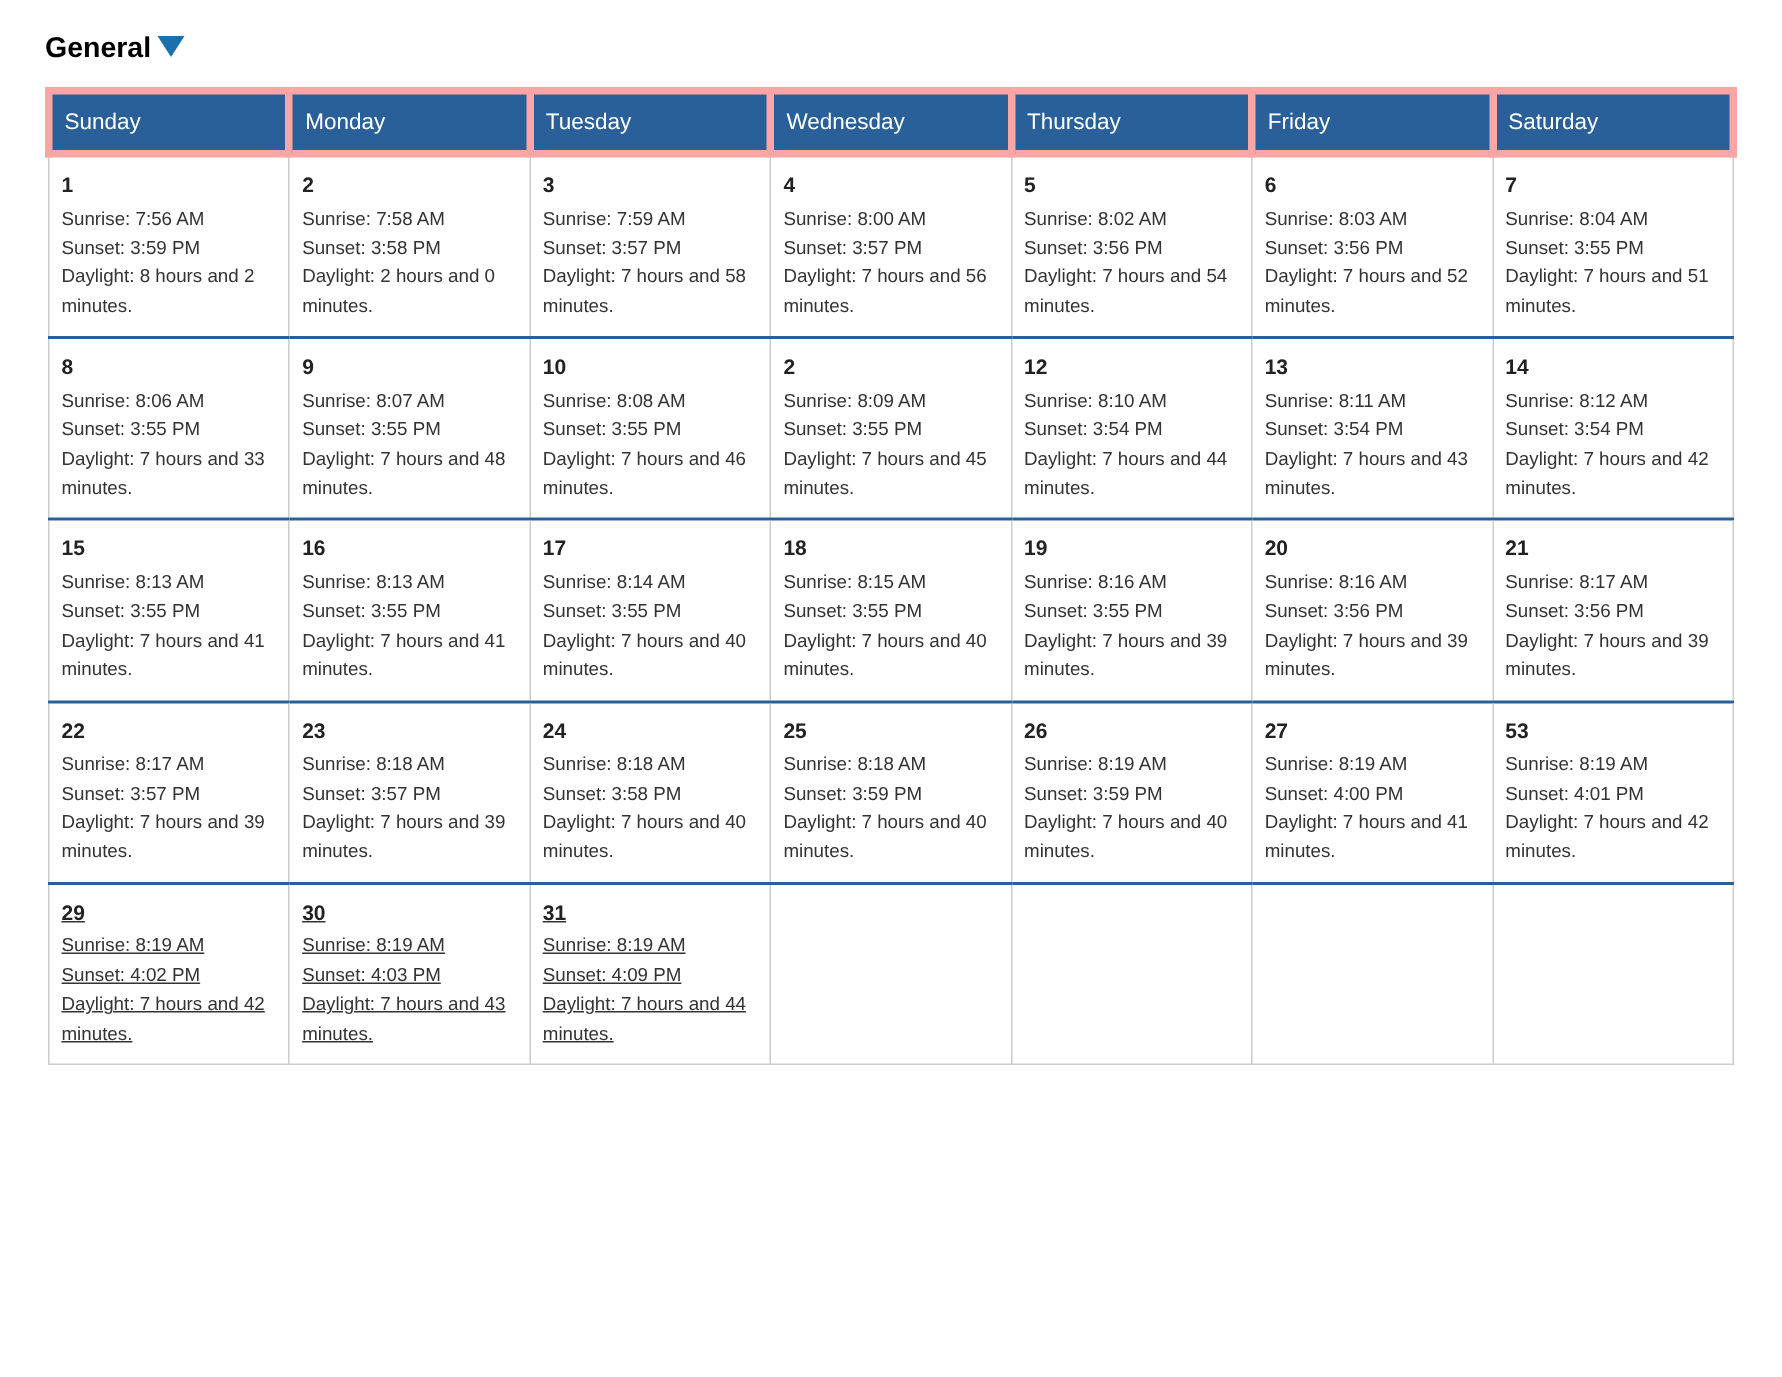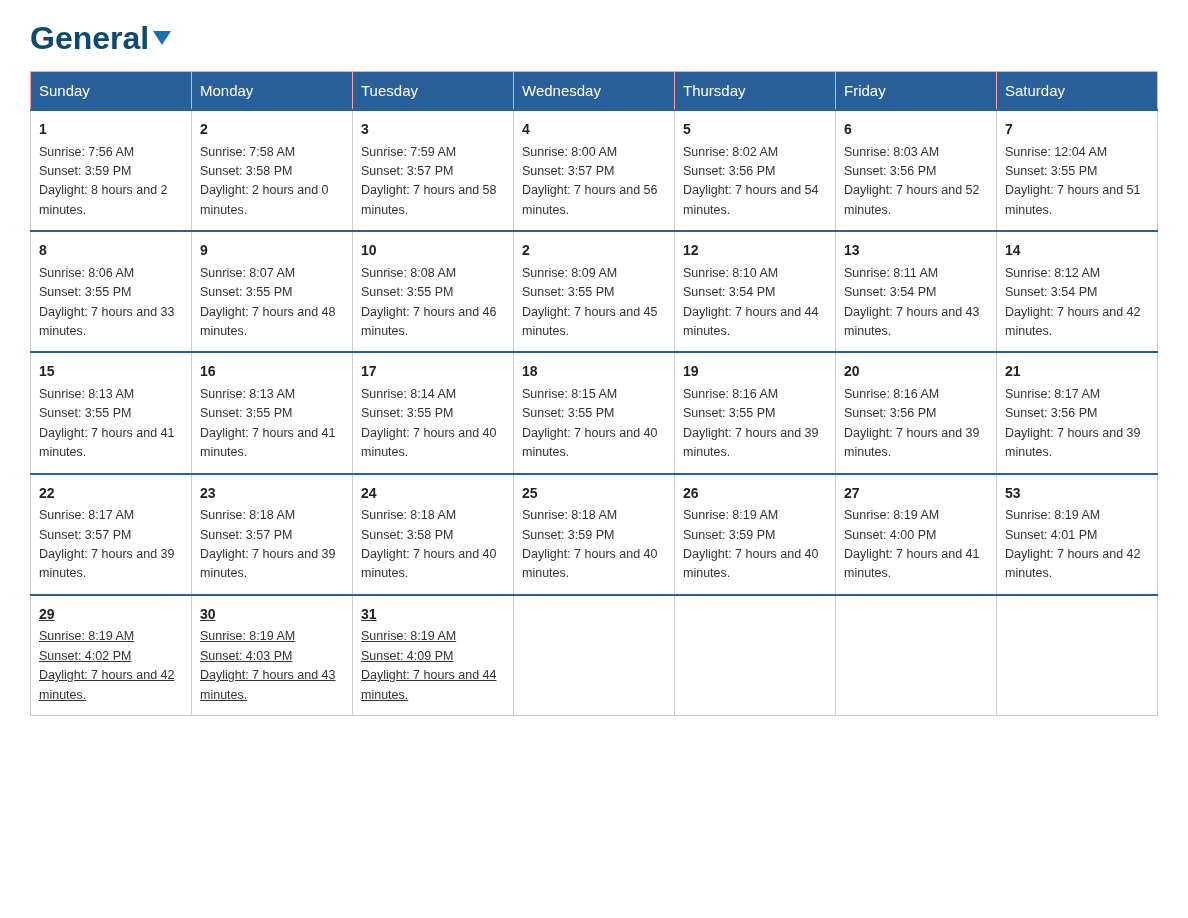--- a/index.html
+++ b/index.html
@@ -16,24 +16,24 @@
       align-items: flex-start;
       margin-bottom: 18px;
     }
     .logo {
       display: flex;
       flex-direction: column;
       align-items: flex-start;
     }
     .logo-line1 {
       display: flex;
-      align-items: center;
-      font-size: 32px;
+      align-items: flex-end;
+      font-size: 19px;
       font-weight: bold;
-      color: #0c4a6e;
+      color: #000000;
     }
     .logo-line2 {
       font-size: 26px;
       font-weight: bold;
       color: #1a6fad;
       margin-top: -4px;
     }
     .header-right {
       text-align: right;
     }
@@ -53,21 +53,21 @@
       border-collapse: collapse;
       table-layout: fixed;
     }
     th {
       background-color: #2a6099;
       color: #fff;
       padding: 10px 8px;
       text-align: left;
       font-size: 15px;
       font-weight: normal;
-      border: 1px solid #fca5a5;
+      border: 5px solid #fca5a5;
     }
     td {
       vertical-align: top;
       padding: 8px 8px 10px 8px;
       border: 1px solid #ccc;
       border-top: 2px solid #2a6099;
       font-size: 12.5px;
       color: #333;
       line-height: 1.55;
       height: 110px;
@@ -120,21 +120,21 @@
       </tr>
   </thead>
   <tbody id="calendar-body">
   <tr>
         <td><span class="day-number">1</span><span>Sunrise: 7:56 AM</span><br><span>Sunset: 3:59 PM</span><br><span>Daylight: 8 hours and 2 minutes.</span></td>
         <td><span class="day-number">2</span><span>Sunrise: 7:58 AM</span><br><span>Sunset: 3:58 PM</span><br><span>Daylight: 2 hours and 0 minutes.</span></td>
         <td><span class="day-number">3</span><span>Sunrise: 7:59 AM</span><br><span>Sunset: 3:57 PM</span><br><span>Daylight: 7 hours and 58 minutes.</span></td>
         <td><span class="day-number">4</span><span>Sunrise: 8:00 AM</span><br><span>Sunset: 3:57 PM</span><br><span>Daylight: 7 hours and 56 minutes.</span></td>
         <td><span class="day-number">5</span><span>Sunrise: 8:02 AM</span><br><span>Sunset: 3:56 PM</span><br><span>Daylight: 7 hours and 54 minutes.</span></td>
         <td><span class="day-number">6</span><span>Sunrise: 8:03 AM</span><br><span>Sunset: 3:56 PM</span><br><span>Daylight: 7 hours and 52 minutes.</span></td>
-        <td><span class="day-number">7</span><span>Sunrise: 12:04 AM</span><br><span>Sunset: 3:55 PM</span><br><span>Daylight: 7 hours and 51 minutes.</span></td>
+        <td><span class="day-number">7</span><span>Sunrise: 8:04 AM</span><br><span>Sunset: 3:55 PM</span><br><span>Daylight: 7 hours and 51 minutes.</span></td>
       </tr>
       <tr>
         <td><span class="day-number">8</span><span>Sunrise: 8:06 AM</span><br><span>Sunset: 3:55 PM</span><br><span>Daylight: 7 hours and 33 minutes.</span></td>
         <td><span class="day-number">9</span><span>Sunrise: 8:07 AM</span><br><span>Sunset: 3:55 PM</span><br><span>Daylight: 7 hours and 48 minutes.</span></td>
         <td><span class="day-number">10</span><span>Sunrise: 8:08 AM</span><br><span>Sunset: 3:55 PM</span><br><span>Daylight: 7 hours and 46 minutes.</span></td>
         <td><span class="day-number">2</span><span>Sunrise: 8:09 AM</span><br><span>Sunset: 3:55 PM</span><br><span>Daylight: 7 hours and 45 minutes.</span></td>
         <td><span class="day-number">12</span><span>Sunrise: 8:10 AM</span><br><span>Sunset: 3:54 PM</span><br><span>Daylight: 7 hours and 44 minutes.</span></td>
         <td><span class="day-number">13</span><span>Sunrise: 8:11 AM</span><br><span>Sunset: 3:54 PM</span><br><span>Daylight: 7 hours and 43 minutes.</span></td>
         <td><span class="day-number">14</span><span>Sunrise: 8:12 AM</span><br><span>Sunset: 3:54 PM</span><br><span>Daylight: 7 hours and 42 minutes.</span></td>
       </tr>

